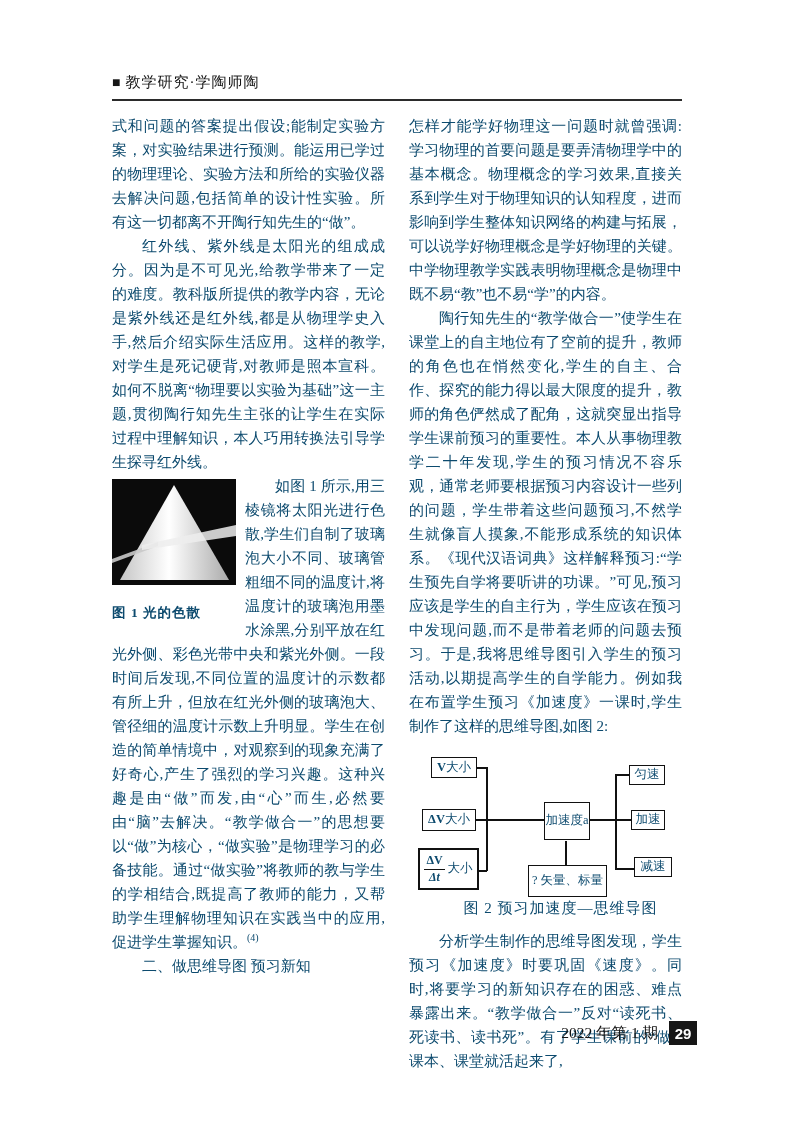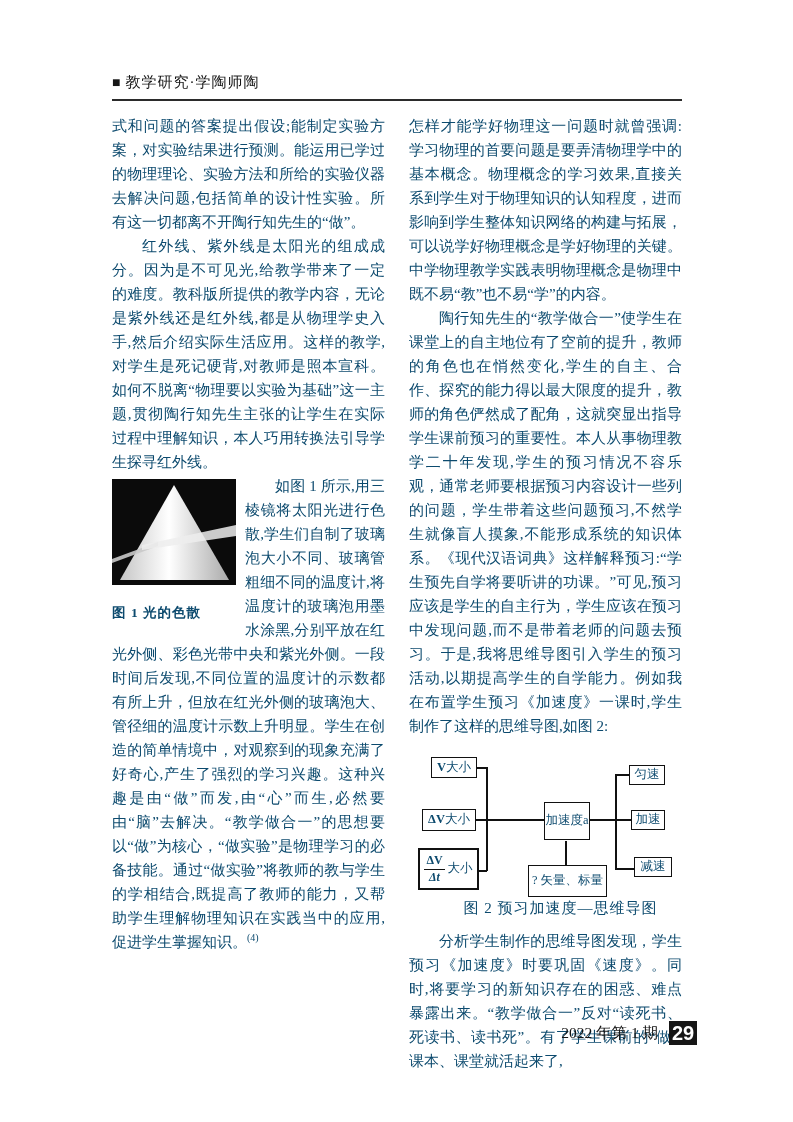--- a/index.html
+++ b/index.html
@@ -32,21 +32,21 @@
     font-size:12.5px; line-height:1.1; white-space:nowrap;
   }
   .mm-var { font-weight:bold; font-family:"Liberation Serif",serif; }
   .mm-line { position:absolute; background:#111; }
   .frac { display:inline-block; text-align:center; vertical-align:middle; font-weight:bold; margin-right:3px; }
   .frac .num { display:block; border-bottom:1.5px solid #111; padding:0 2px 1px; font-size:12px; }
   .frac .den { display:block; padding-top:1px; font-size:12px; font-style:italic; }
   .fig2-caption { text-align:center; font-size:15px; margin:4px 0 9px; text-indent:0; letter-spacing:1px; }
 
   .footer { position:absolute; top:1021px; right:96px; display:flex; align-items:center; gap:11px; font-size:15.5px; color:#121212; }
-  .page-badge { background:#161616; color:#fff; width:28px; height:24px; display:flex; align-items:center; justify-content:center; font-weight:bold; font-size:20px; font-family:"Liberation Sans",sans-serif; }
+  .page-badge { background:#161616; color:#fff; width:28px; height:24px; display:flex; align-items:center; justify-content:center; font-weight:bold; font-size:15px; font-family:"Liberation Sans",sans-serif; }
 </style>
 </head>
 <body>
 
 <div class="page">
   <div class="content">
 
     <div class="header">
       <span class="marker">■</span><span>教学研究·学陶师陶</span>
     </div>
@@ -69,20 +69,21 @@
                 </linearGradient>
               </defs>
               <polygon points="62,6 117,101 8,101" fill="url(#pg)"></polygon>
               <polygon points="0,80 46,63 46,67 0,84" fill="#c9c9c9" opacity="0.9"></polygon>
               <polygon points="30,66 124,46 124,57 30,71" fill="#ededed" opacity="0.85"></polygon>
             </svg>
             <span class="fig1-caption" style="display:block">图 1  光的色散</span>
           </span>
           <span>如图 1 所示,用三棱镜将太阳光进行色散,学生们自制了玻璃泡大小不同、玻璃管粗细不同的温度计,将温度计的玻璃泡用墨水涂黑,分别平放在红光外侧、彩色光带中央和紫光外侧。一段时间后发现,不同位置的温度计的示数都有所上升，但放在红光外侧的玻璃泡大、管径细的温度计示数上升明显。学生在创造的简单情境中，对观察到的现象充满了好奇心,产生了强烈的学习兴趣。这种兴趣是由“做”而发,由“心”而生,必然要由“脑”去解决。“教学做合一”的思想要以“做”为核心，“做实验”是物理学习的必备技能。通过“做实验”将教师的教与学生的学相结合,既提高了教师的能力，又帮助学生理解物理知识在实践当中的应用,促进学生掌握知识。</span><sup class="cite">(4)</sup>
         </p>
+        <p>二、做思维导图 预习新知</p>
       </div>
 
       <div class="col">
         <p class="no-indent">怎样才能学好物理这一问题时就曾强调:学习物理的首要问题是要弄清物理学中的基本概念。物理概念的学习效果,直接关系到学生对于物理知识的认知程度，进而影响到学生整体知识网络的构建与拓展，可以说学好物理概念是学好物理的关键。中学物理教学实践表明物理概念是物理中既不易“教”也不易“学”的内容。</p>
         <p>陶行知先生的“教学做合一”使学生在课堂上的自主地位有了空前的提升，教师的角色也在悄然变化,学生的自主、合作、探究的能力得以最大限度的提升，教师的角色俨然成了配角，这就突显出指导学生课前预习的重要性。本人从事物理教学二十年发现,学生的预习情况不容乐观，通常老师要根据预习内容设计一些列的问题，学生带着这些问题预习,不然学生就像盲人摸象,不能形成系统的知识体系。《现代汉语词典》这样解释预习:“学生预先自学将要听讲的功课。”可见,预习应该是学生的自主行为，学生应该在预习中发现问题,而不是带着老师的问题去预习。于是,我将思维导图引入学生的预习活动,以期提高学生的自学能力。例如我在布置学生预习《加速度》一课时,学生制作了这样的思维导图,如图 2:</p>
 
         <div class="mindmap">
 
           <div class="mm-line" style="left:66px;top:23px;width:12px;height:1.5px"></div>
           <div class="mm-line" style="left:77px;top:23px;width:1.5px;height:104px"></div>

